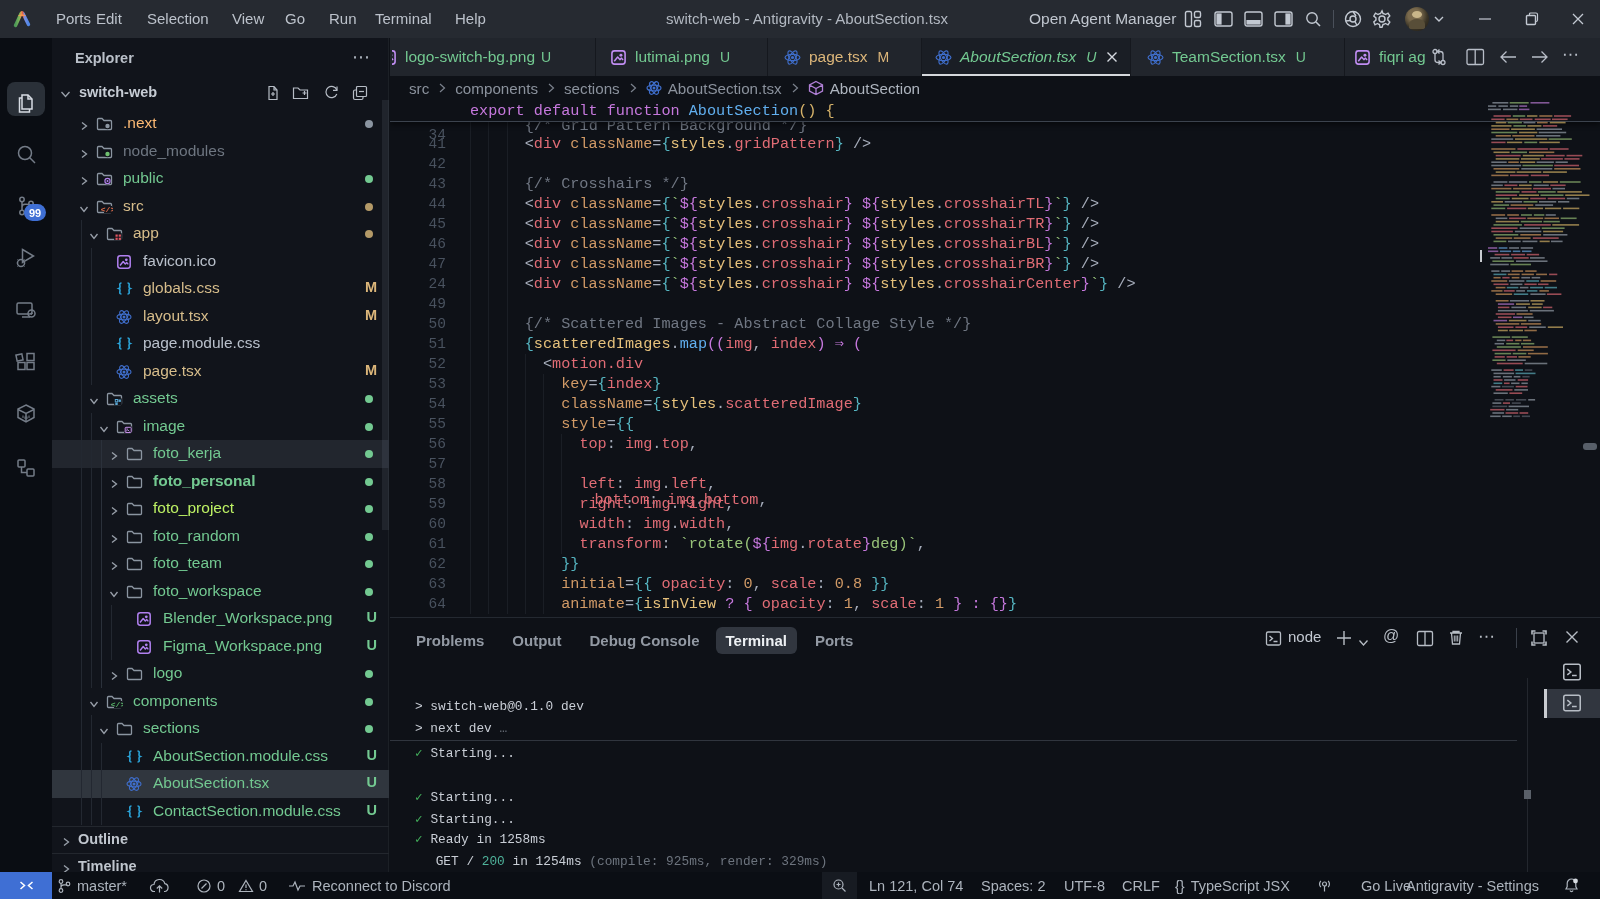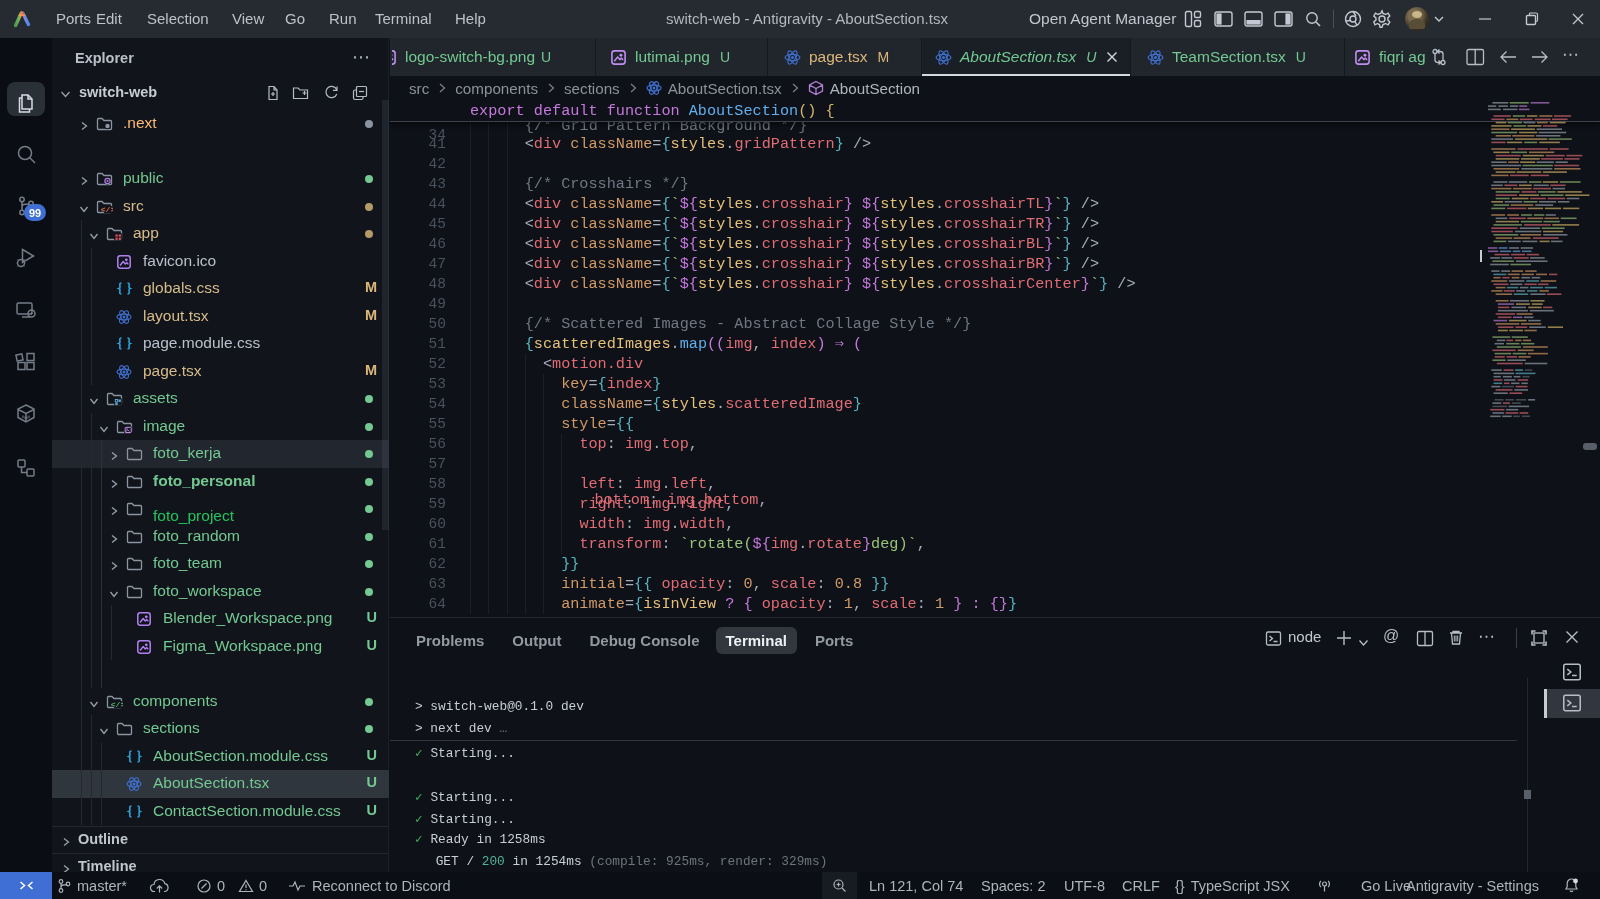--- a/index.html
+++ b/index.html
@@ -240,20 +240,31 @@
           <path d="M4 2.5 L8.5 6 L4 9.5" fill="none" stroke="#9aa1ab" stroke-width="1.3"></path>
         </svg></div>
 <div class="abs" style="left:44px;top:6px;"><svg width="17" height="16" viewBox="0 0 17 16">
           <path d="M1.5 3.5 Q1.5 2.5 2.5 2.5 H6 L8 4.5 H14.5 Q15.5 4.5 15.5 5.5 V12.5 Q15.5 13.5 14.5 13.5 H2.5 Q1.5 13.5 1.5 12.5 Z" fill="none" stroke="#8b95a1" stroke-width="1.3"></path>
           <circle cx="11.5" cy="10" r="3.2" fill="#11141b"></circle>
           <circle cx="11.5" cy="10" r="2.2" fill="#8b95a1"></circle>
         </svg></div>
 <div class="abs" style="left:71px;top:4px;color:#fdba74;">.next</div>
 <div class="gitdot" style="background:#8b95a1;"></div>
 </div>
+<div class="treerow" style="top:99.5px;">
+<div class="abs" style="left:26px;top:8px;"><svg width="12" height="12" viewBox="0 0 12 12">
+          <path d="M4 2.5 L8.5 6 L4 9.5" fill="none" stroke="#9aa1ab" stroke-width="1.3"></path>
+        </svg></div>
+<div class="abs" style="left:44px;top:6px;"><svg width="17" height="16" viewBox="0 0 17 16">
+          <path d="M1.5 3.5 Q1.5 2.5 2.5 2.5 H6 L8 4.5 H14.5 Q15.5 4.5 15.5 5.5 V12.5 Q15.5 13.5 14.5 13.5 H2.5 Q1.5 13.5 1.5 12.5 Z" fill="none" stroke="#8b95a1" stroke-width="1.3"></path>
+          <circle cx="11.5" cy="10" r="3.2" fill="#11141b"></circle>
+          <circle cx="11.5" cy="10" r="2.2" fill="#6fbf6f"></circle>
+        </svg></div>
+<div class="abs" style="left:71px;top:4px;color:#6e7681;">node_modules</div>
+</div>
 <div class="treerow" style="top:127.0px;">
 <div class="abs" style="left:26px;top:8px;"><svg width="12" height="12" viewBox="0 0 12 12">
           <path d="M4 2.5 L8.5 6 L4 9.5" fill="none" stroke="#9aa1ab" stroke-width="1.3"></path>
         </svg></div>
 <div class="abs" style="left:44px;top:6px;"><svg width="17" height="16" viewBox="0 0 17 16">
           <path d="M1.5 3.5 Q1.5 2.5 2.5 2.5 H6 L8 4.5 H14.5 Q15.5 4.5 15.5 5.5 V12.5 Q15.5 13.5 14.5 13.5 H2.5 Q1.5 13.5 1.5 12.5 Z" fill="none" stroke="#8b95a1" stroke-width="1.3"></path>
           <circle cx="11.5" cy="10" r="3.6" fill="#11141b"></circle>
           <circle cx="11.5" cy="10" r="2.6" fill="none" stroke="#b07fe8" stroke-width="1.2"></circle>
           <circle cx="11.5" cy="10" r="1" fill="#b07fe8"></circle>
         </svg></div>
@@ -382,21 +393,21 @@
 <div class="abs" style="left:101px;top:4px;color:#73c991;">foto_personal</div>
 <div class="gitdot" style="background:#73c991;"></div>
 </div>
 <div class="treerow" style="top:457.0px;">
 <div class="abs" style="left:56px;top:8px;"><svg width="12" height="12" viewBox="0 0 12 12">
           <path d="M4 2.5 L8.5 6 L4 9.5" fill="none" stroke="#9aa1ab" stroke-width="1.3"></path>
         </svg></div>
 <div class="abs" style="left:74px;top:6px;"><svg width="17" height="16" viewBox="0 0 17 16">
           <path d="M1.5 3.5 Q1.5 2.5 2.5 2.5 H6 L8 4.5 H14.5 Q15.5 4.5 15.5 5.5 V12.5 Q15.5 13.5 14.5 13.5 H2.5 Q1.5 13.5 1.5 12.5 Z" fill="none" stroke="#8b95a1" stroke-width="1.3"></path>
         </svg></div>
-<div class="abs" style="left:101px;top:12px;color:#22c55e;">foto_project</div>
+<div class="abs" style="left:101px;top:4px;color:#bef264;">foto_project</div>
 <div class="gitdot" style="background:#73c991;"></div>
 </div>
 <div class="treerow" style="top:484.5px;">
 <div class="abs" style="left:56px;top:8px;"><svg width="12" height="12" viewBox="0 0 12 12">
           <path d="M4 2.5 L8.5 6 L4 9.5" fill="none" stroke="#9aa1ab" stroke-width="1.3"></path>
         </svg></div>
 <div class="abs" style="left:74px;top:6px;"><svg width="17" height="16" viewBox="0 0 17 16">
           <path d="M1.5 3.5 Q1.5 2.5 2.5 2.5 H6 L8 4.5 H14.5 Q15.5 4.5 15.5 5.5 V12.5 Q15.5 13.5 14.5 13.5 H2.5 Q1.5 13.5 1.5 12.5 Z" fill="none" stroke="#8b95a1" stroke-width="1.3"></path>
         </svg></div>
 <div class="abs" style="left:101px;top:4px;color:#73c991;">foto_random</div>
@@ -432,20 +443,30 @@
 <div class="gitU" style="top:4px;">U</div>
 </div>
 <div class="treerow" style="top:594.5px;">
 <div class="abs" style="left:84px;top:6px;"><svg width="16" height="16" viewBox="0 0 16 16">
           <rect x="1.8" y="1.8" width="12.4" height="12.4" rx="2.4" fill="none" stroke="#b180f0" stroke-width="1.5"></rect>
           <circle cx="10.3" cy="5.8" r="1.4" fill="#b180f0"></circle>
           <path d="M4 11.5 L7.2 7.5 L9.3 10 L10.8 8.6 L12.3 10.4" fill="none" stroke="#b180f0" stroke-width="1.4" stroke-linejoin="round"></path>
         </svg></div>
 <div class="abs" style="left:111px;top:4px;color:#73c991;">Figma_Workspace.png</div>
 <div class="gitU" style="top:4px;">U</div>
+</div>
+<div class="treerow" style="top:622.0px;">
+<div class="abs" style="left:56px;top:8px;"><svg width="12" height="12" viewBox="0 0 12 12">
+          <path d="M4 2.5 L8.5 6 L4 9.5" fill="none" stroke="#9aa1ab" stroke-width="1.3"></path>
+        </svg></div>
+<div class="abs" style="left:74px;top:6px;"><svg width="17" height="16" viewBox="0 0 17 16">
+          <path d="M1.5 3.5 Q1.5 2.5 2.5 2.5 H6 L8 4.5 H14.5 Q15.5 4.5 15.5 5.5 V12.5 Q15.5 13.5 14.5 13.5 H2.5 Q1.5 13.5 1.5 12.5 Z" fill="none" stroke="#8b95a1" stroke-width="1.3"></path>
+        </svg></div>
+<div class="abs" style="left:101px;top:4px;color:#73c991;">logo</div>
+<div class="gitdot" style="background:#73c991;"></div>
 </div>
 <div class="treerow" style="top:649.5px;">
 <div class="abs" style="left:36px;top:8px;"><svg width="12" height="12" viewBox="0 0 12 12">
           <path d="M2.5 4 L6 8.5 L9.5 4" fill="none" stroke="#9aa1ab" stroke-width="1.3"></path>
         </svg></div>
 <div class="abs" style="left:54px;top:6px;"><svg width="17" height="16" viewBox="0 0 17 16">
           <path d="M1.5 3.5 Q1.5 2.5 2.5 2.5 H6 L8 4.5 H14.5 Q15.5 4.5 15.5 5.5 V12.5 Q15.5 13.5 14.5 13.5 H2.5 Q1.5 13.5 1.5 12.5 Z" fill="none" stroke="#8b95a1" stroke-width="1.3"></path>
           <rect x="8" y="7" width="8" height="7" fill="#11141b"></rect>
           <text x="12" y="13" font-family="Liberation Mono,monospace" font-size="8" font-weight="bold" fill="#58b368" text-anchor="middle">&lt;/&gt;</text>
         </svg></div>
@@ -662,21 +683,21 @@
 <div class="lnum" style="left:0;top:134px;">46</div>
 <div class="iguide" style="left:80.0px;top:134px;height:20px;"></div>
     <div class="iguide" style="left:98.3px;top:134px;height:20px;"></div>
     <div class="iguide" style="left:116.6px;top:134px;height:20px;"></div>
 <div class="codeline" style="left:80px;top:134px;">      <span class="p">&lt;</span><span class="tag">div</span> <span class="attr">className</span><span class="p">=</span><span class="t">{</span><span class="s">`</span><span class="m">${</span><span class="y">styles</span><span class="p">.</span><span class="tag">crosshair</span><span class="m">}</span> <span class="m">${</span><span class="y">styles</span><span class="p">.</span><span class="tag">crosshairBL</span><span class="m">}</span><span class="s">`</span><span class="t">}</span> <span class="p">/&gt;</span></div>
 <div class="lnum" style="left:0;top:154px;">47</div>
 <div class="iguide" style="left:80.0px;top:154px;height:20px;"></div>
     <div class="iguide" style="left:98.3px;top:154px;height:20px;"></div>
     <div class="iguide" style="left:116.6px;top:154px;height:20px;"></div>
 <div class="codeline" style="left:80px;top:154px;">      <span class="p">&lt;</span><span class="tag">div</span> <span class="attr">className</span><span class="p">=</span><span class="t">{</span><span class="s">`</span><span class="m">${</span><span class="y">styles</span><span class="p">.</span><span class="tag">crosshair</span><span class="m">}</span> <span class="m">${</span><span class="y">styles</span><span class="p">.</span><span class="tag">crosshairBR</span><span class="m">}</span><span class="s">`</span><span class="t">}</span> <span class="p">/&gt;</span></div>
-<div class="lnum" style="left:0;top:174px;">48</div>
+<div class="lnum" style="left:0;top:174px;">24</div>
 <div class="iguide" style="left:80.0px;top:174px;height:20px;"></div>
     <div class="iguide" style="left:98.3px;top:174px;height:20px;"></div>
     <div class="iguide" style="left:116.6px;top:174px;height:20px;"></div>
 <div class="codeline" style="left:80px;top:174px;">      <span class="p">&lt;</span><span class="tag">div</span> <span class="attr">className</span><span class="p">=</span><span class="t">{</span><span class="s">`</span><span class="m">${</span><span class="y">styles</span><span class="p">.</span><span class="tag">crosshair</span><span class="m">}</span> <span class="m">${</span><span class="y">styles</span><span class="p">.</span><span class="tag">crosshairCenter</span><span class="m">}</span><span class="s">`</span><span class="t">}</span> <span class="p">/&gt;</span></div>
 <div class="lnum" style="left:0;top:194px;">49</div>
 <div class="iguide" style="left:80.0px;top:194px;height:20px;"></div>
     <div class="iguide" style="left:98.3px;top:194px;height:20px;"></div>
     <div class="iguide" style="left:116.6px;top:194px;height:20px;"></div>
 <div class="codeline" style="left:80px;top:194px;"></div>
 <div class="lnum" style="left:0;top:214px;">50</div>

